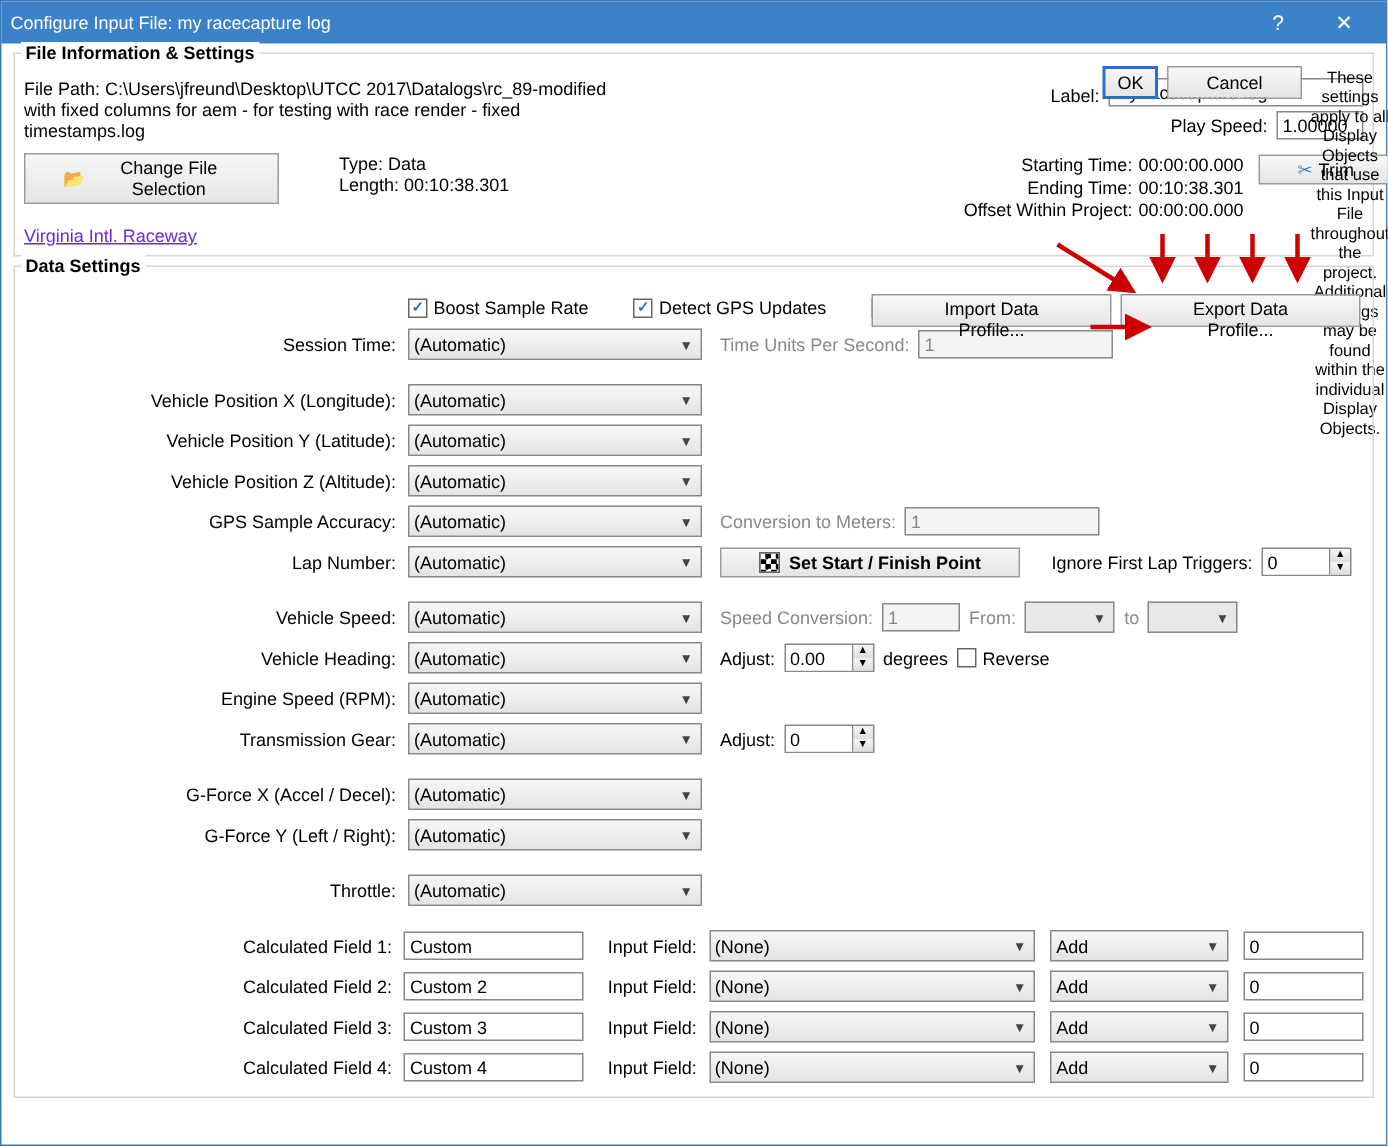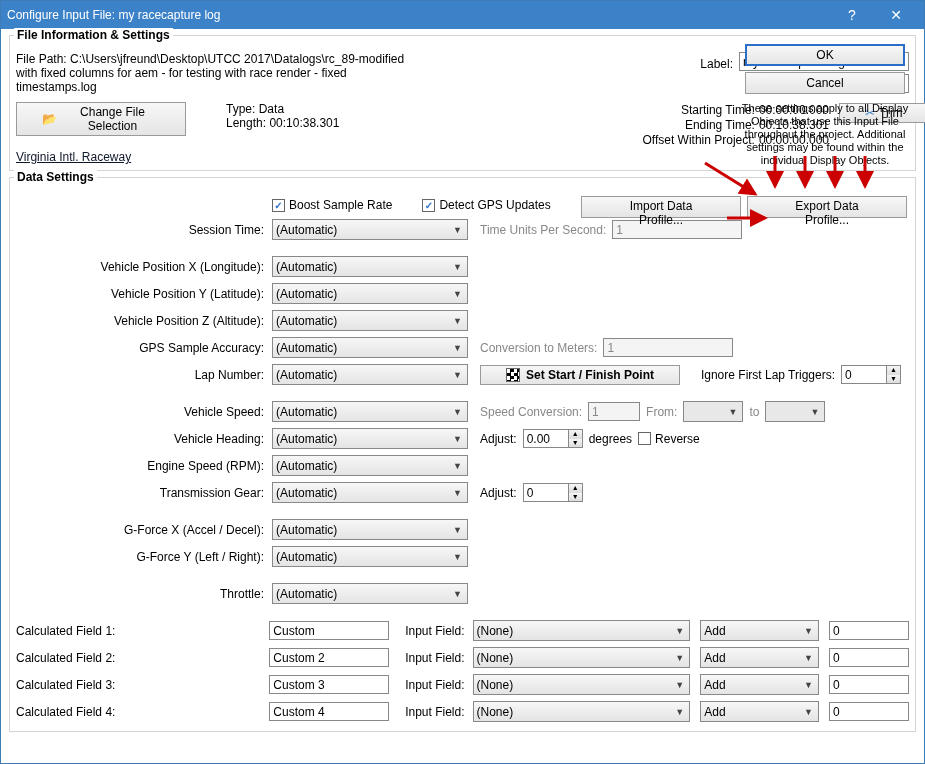--- a/index.html
+++ b/index.html
@@ -16,42 +16,42 @@
   .fi-left { width: 390px; }
   .fp-line { line-height: 14px; }
   .btn-std { background: linear-gradient(#f7f7f7,#e5e5e5); border: 1px solid #9a9a9a; padding: 2px 25px; font-size: 12px; }
   .btn-ok { background: linear-gradient(#f7f7f7,#e5e5e5); border: 2px solid #2a6ec7; padding: 2px 8px; width: 160px; height:22px; }
   .btn-big { width: 160px; height:22px; }
   .txt { border: 1px solid #888; padding: 1px 3px; height: 19px; background:#fff; }
   .sel { border: 1px solid #888; background: linear-gradient(#f7f7f7,#e4e4e4); padding: 1px 3px; height: 21px; display:flex; align-items:center; justify-content:space-between; }
   .sel .arr { font-size:9px; color:#444; padding:0 2px;}
   .under-row { display:flex; margin-top:8px; }
   .tld { text-align:left; }
-  .link { color:#0f172a; margin-top: 14px; display:inline-block;}
+  .link { color:#6d28d9; margin-top: 14px; display:inline-block;}
   .trk-col { display:flex; flex-direction:column; align-items:flex-end; gap:1px; }
   .trk-row { display:flex; gap:4px; justify-content:flex-end; line-height:14px;align-items:flex-end; }
-  .right-pane { position:absolute; right:8px; top:36px; width:180px; display:flex; flex-direction:column; align-items:center; gap:6px; }
+  .right-pane { position:absolute; right:8px; top:36px; width:180px; display:flex; flex-direction:row; gap:6px; }
   .right-pane .note { font-size:11px; text-align:center; line-height:13px; margin-top:2px;}
   .ds-row { display:flex; align-items:center; height:27px; }
   .ds-label { width:256px; text-align:right; padding-right:8px; }
   .ds-sel { width:196px; }
   .ds-after { margin-left:12px; display:flex; align-items:center; gap:6px; }
   .chk { display:flex; align-items:center; gap:4px; }
   .chk .box { width:13px; height:13px; border:1px solid #666; background:#fff; display:flex; align-items:center; justify-content:center; font-size:10px; color:#2a6ec7; font-weight:bold;}
   .top-checks { display:flex; gap:30px; margin-left:256px; margin-bottom:4px; padding-top:4px;}
   .num { border:1px solid #888; height:19px; display:flex; }
   .num input { border:none; width:44px; padding:0 3px; }
   .num .spin { display:flex; flex-direction:column; width:14px; border-left:1px solid #888;}
   .num .spin span { flex:1; font-size:7px; text-align:center; line-height:8px; background:linear-gradient(#f5f5f5,#ddd); }
   .grey-txt { color:#888; }
   .flag-btn { background: linear-gradient(#f7f7f7,#e5e5e5); border:1px solid #9a9a9a; display:flex; align-items:center; gap:6px; padding:2px 6px; font-weight:bold;}
   .flag-icon { width:14px; height:14px; background: repeating-conic-gradient(#000 0 25%, #fff 0 50%); background-size:7px 7px; border:1px solid #666;}
   .spacer-row { height:10px; }
   .calc-row { display:flex; align-items:center; height:27px; }
-  .calc-row .lbl1 { width:256px; text-align:left; padding-right:8px;}
+  .calc-row .lbl1 { width:256px; text-align:right; padding-right:8px;}
   .calc-row .in1 { width:120px; }
   .calc-row .lbl2 { width:84px; text-align:right; padding-right:8px; color:#000;}
   .calc-row .in2 { width:220px; }
   .calc-row .in3 { width:120px; margin-left:10px;}
   .calc-row .in4 { width:80px; margin-left:10px;}
   .arrow { position:absolute; pointer-events:none; }
 </style>
 </head>
 <body>
 

